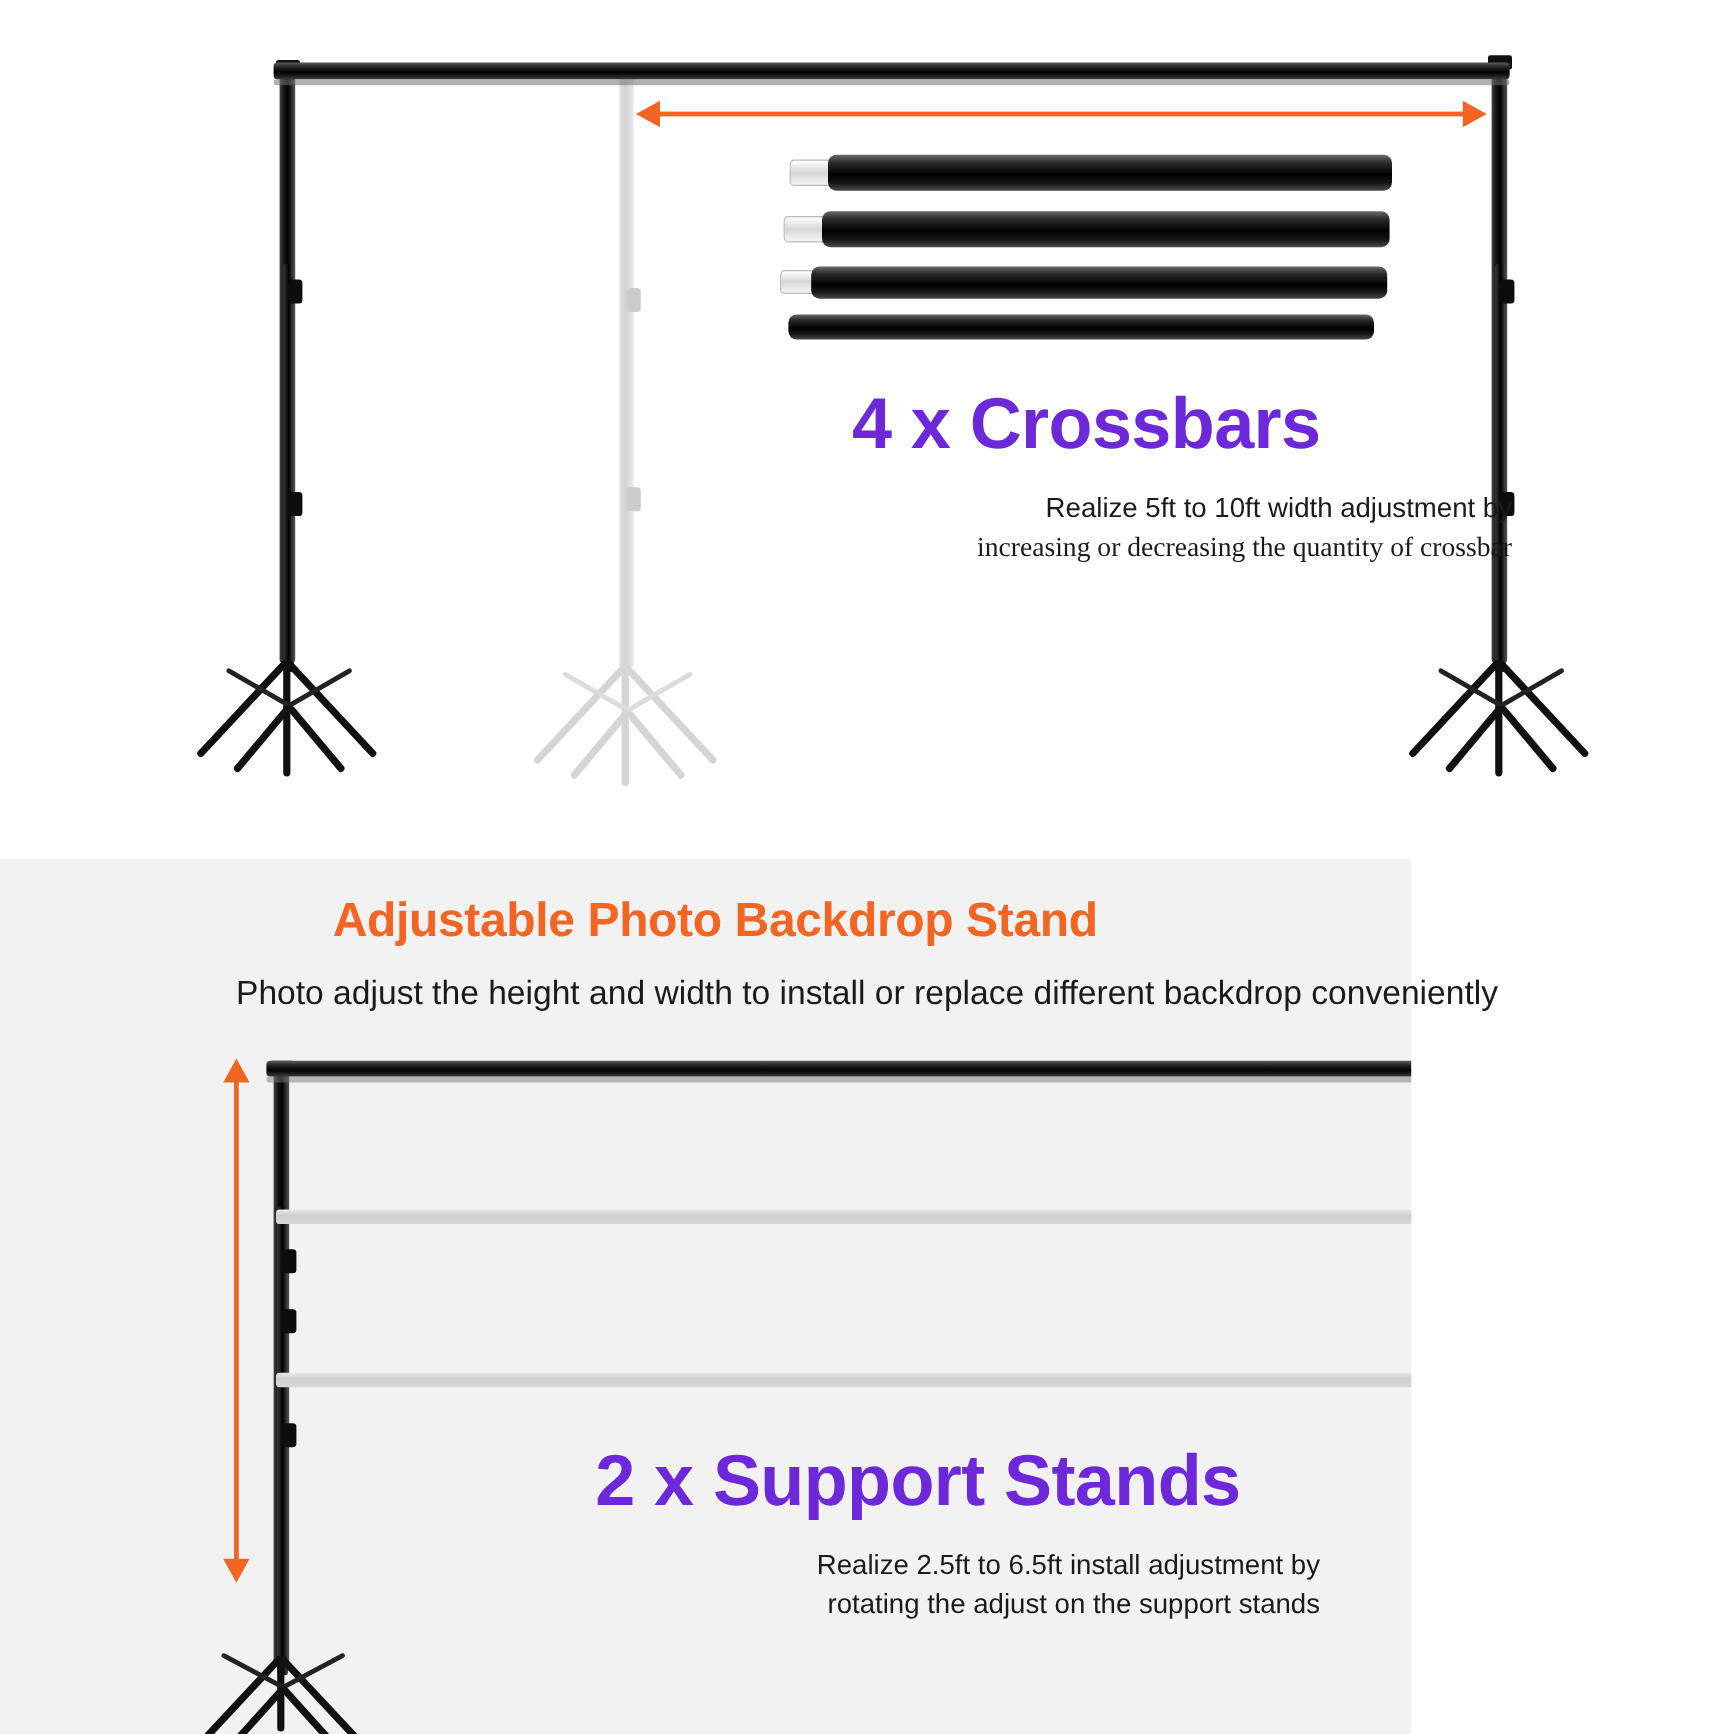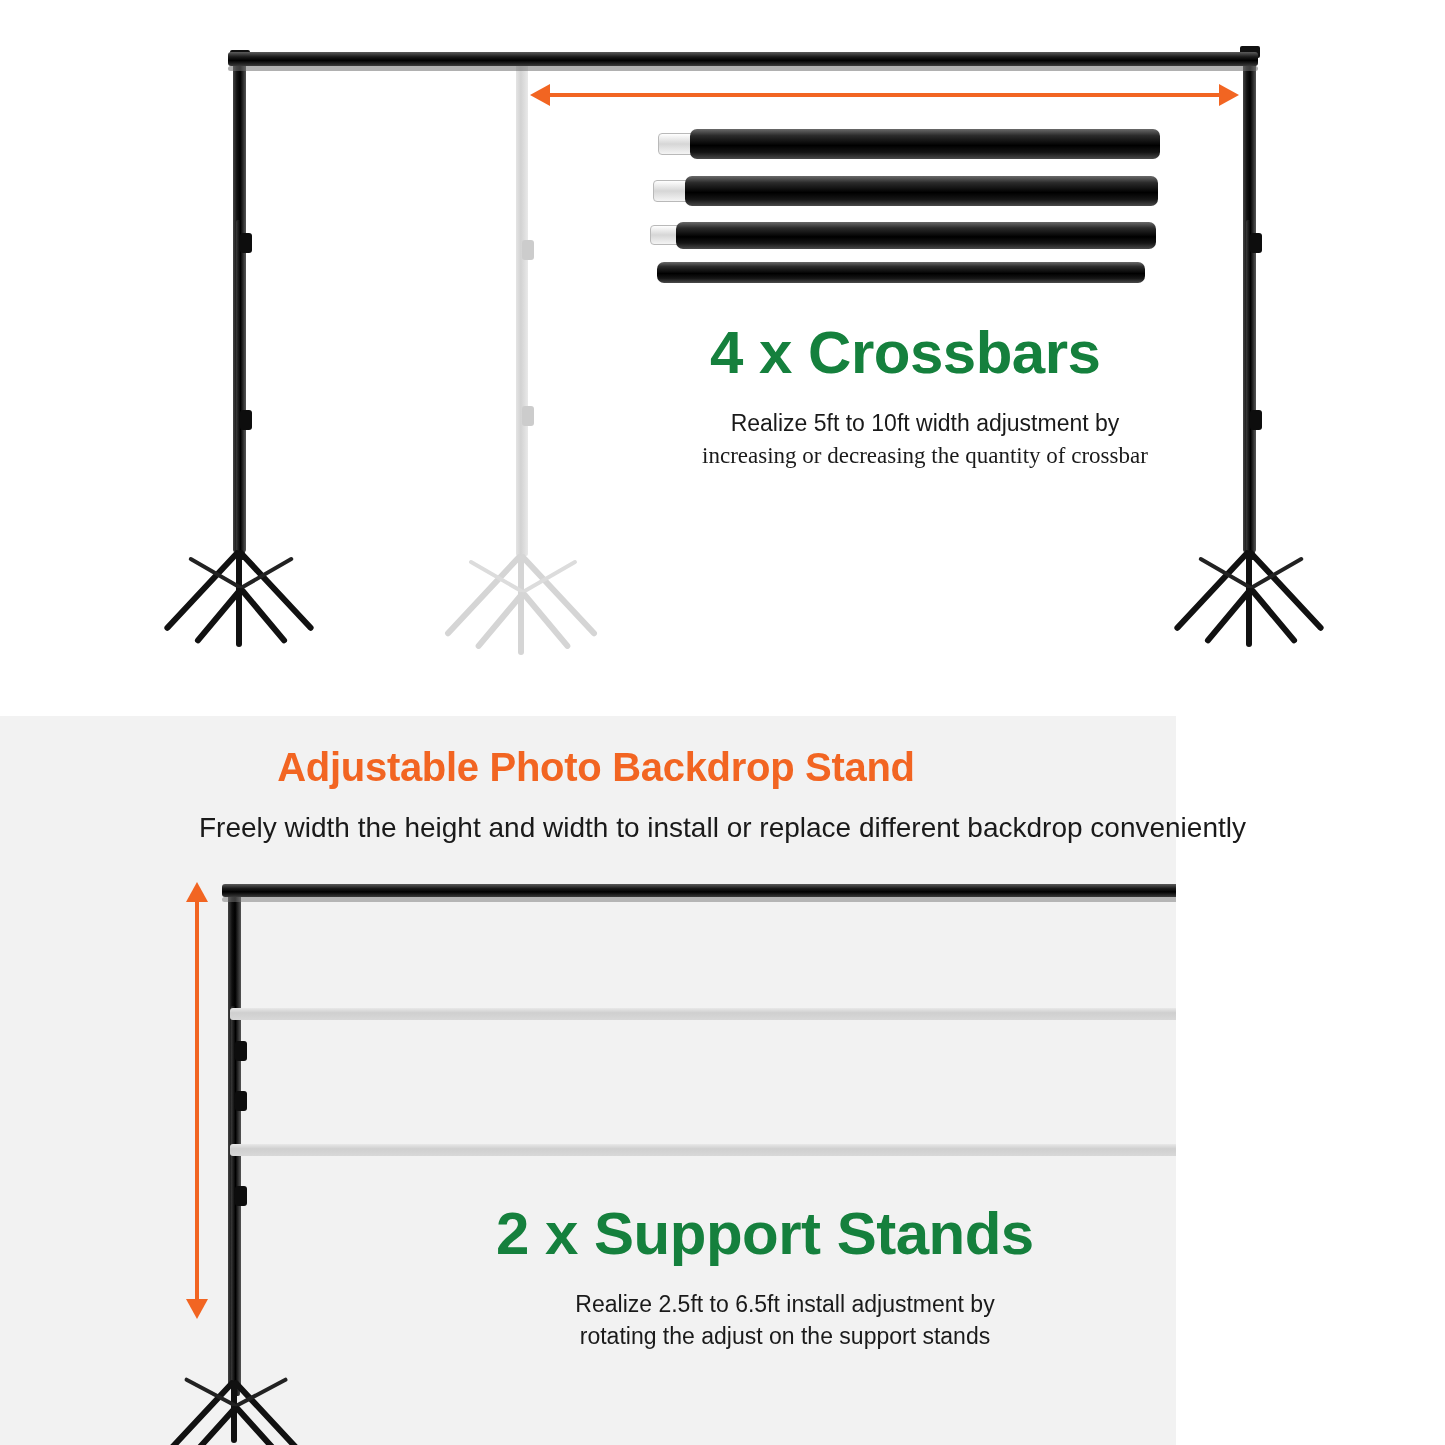--- a/index.html
+++ b/index.html
@@ -165,28 +165,28 @@
   .ah-down {
     border-left: 11px solid transparent;
     border-right: 11px solid transparent;
     border-top: 20px solid #f26522;
   }
 
   
   .headline {
     position: absolute;
     font-weight: bold;
-    color: #15803d;
+    color: #6d28d9;
     letter-spacing: -0.5px;
     white-space: nowrap;
   }
   .subtext {
     position: absolute;
     color: #1a1a1a;
-    text-align: center;
+    text-align: right;
     line-height: 1.35;
   }
   .banner-title {
     position: absolute;
     left: 0; top: 745px;
     width: 1192px;
     text-align: center;
     font-size: 40px;
     font-weight: bold;
     color: #f26522;
@@ -331,15 +331,15 @@
       <div class="arrow-head ah-up" style="left:186px; top:166px;"></div>
       <div class="arrow-head ah-down" style="left:186px; top:583px;"></div>
     </div>
 
     <div class="headline" style="left:496px; top:483px; font-size:60px;">2 x Support Stands</div>
     <div class="subtext" style="left:470px; top:573px; width:630px; font-size:23px;">Realize 2.5ft to 6.5ft install adjustment by</div>
     <div class="subtext" style="left:470px; top:605px; width:630px; font-size:23px;">rotating the adjust on the support stands</div>
   </div>
 
   <div class="banner-title">Adjustable Photo Backdrop Stand</div>
-  <div class="banner-sub">Freely width the height and width to install or replace different backdrop conveniently</div>
+  <div class="banner-sub">Photo adjust the height and width to install or replace different backdrop conveniently</div>
 
 </div>
 
 </body></html>

